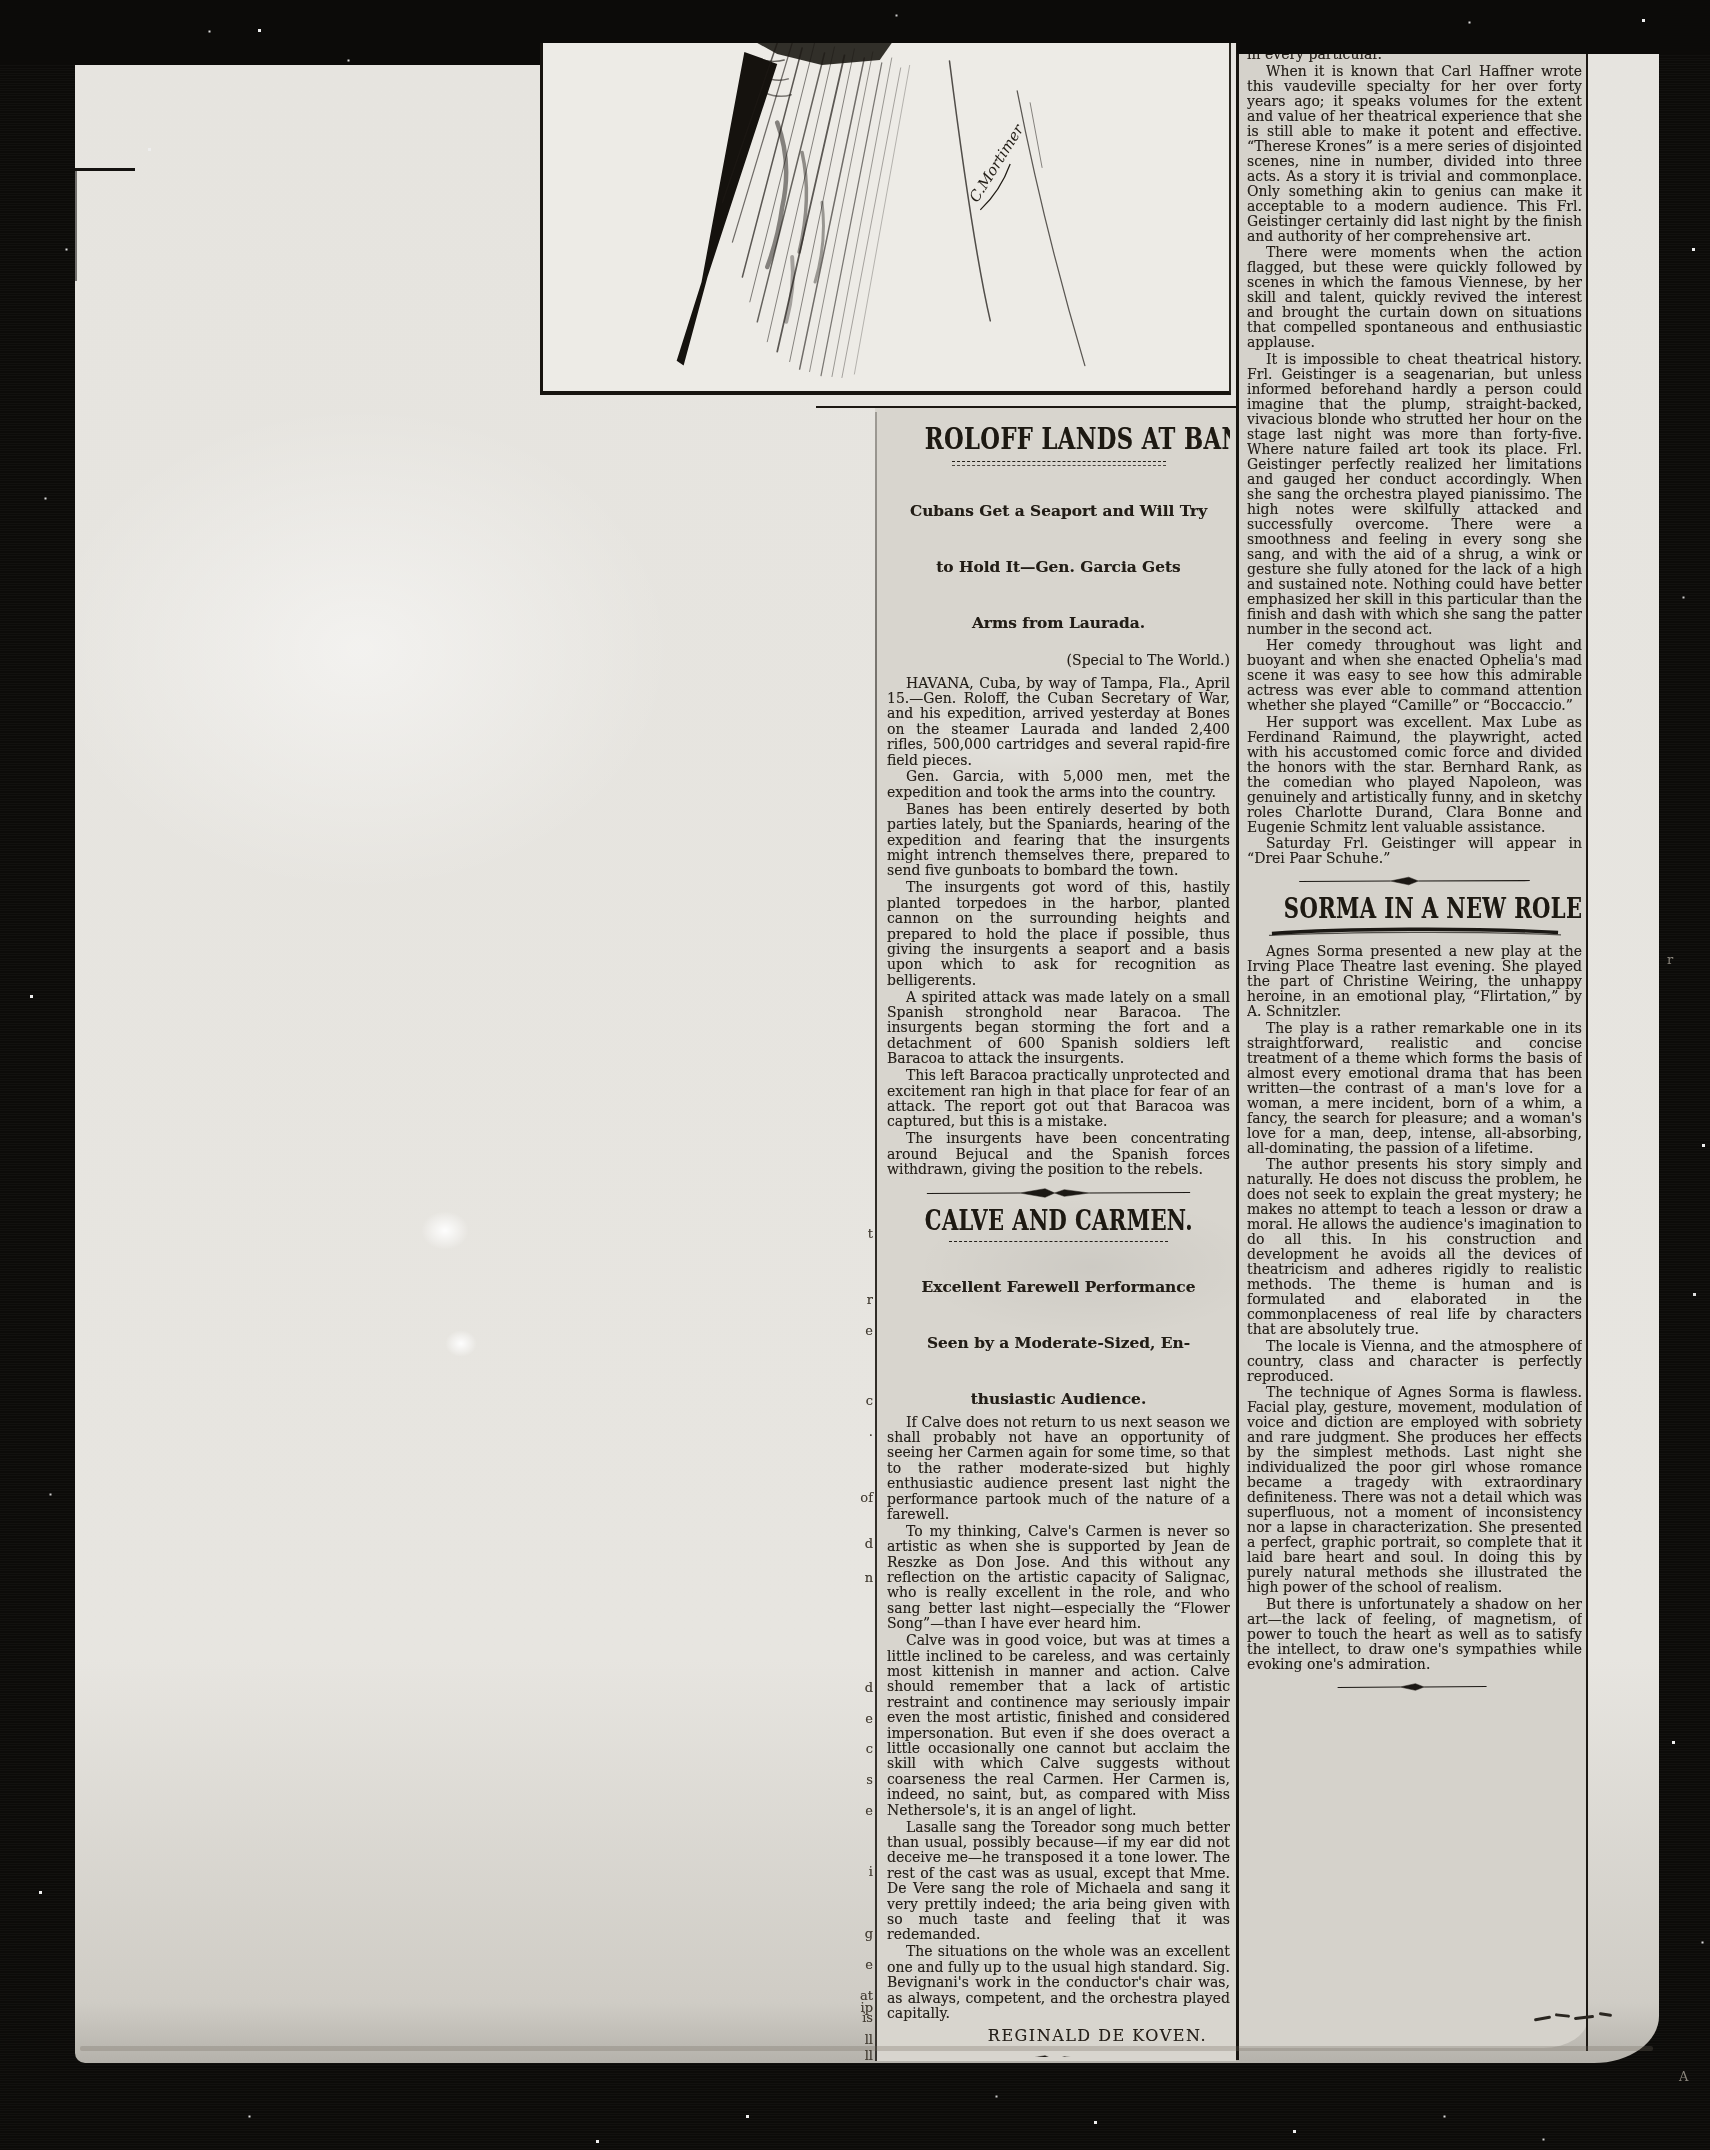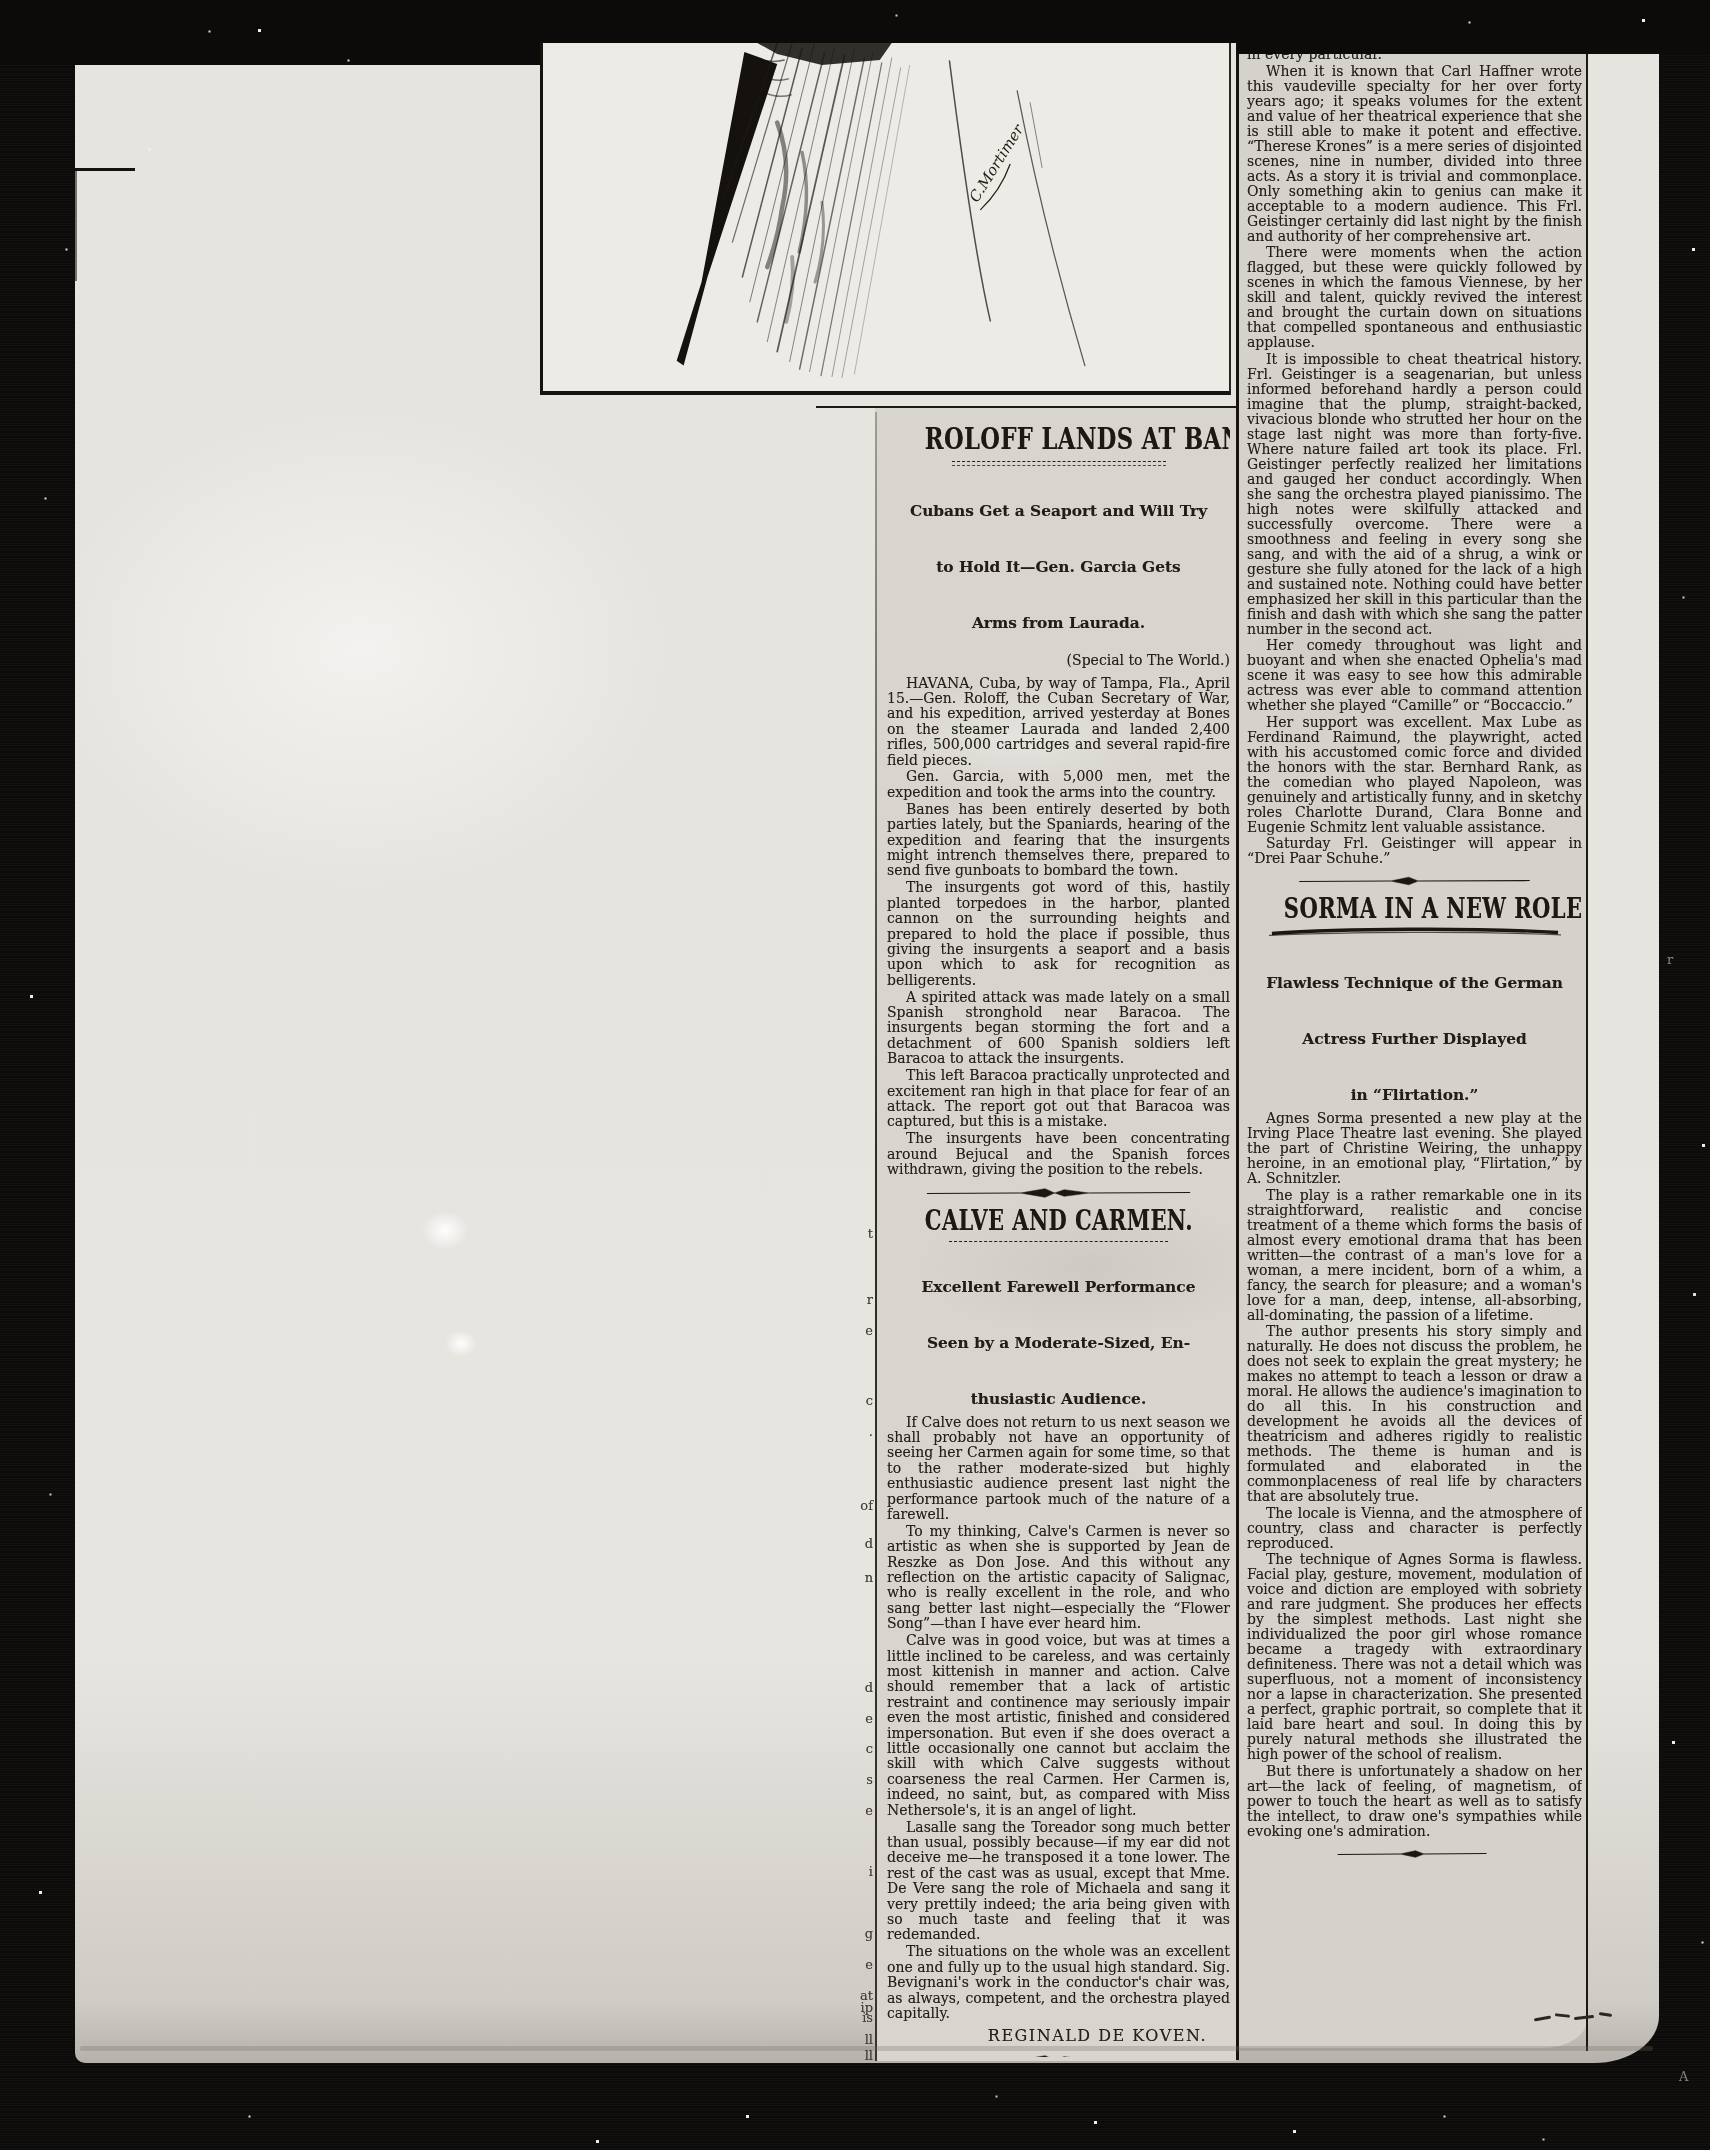--- a/index.html
+++ b/index.html
@@ -260,26 +260,20 @@
       <line x1="288" y1="14" x2="520" y2="13" stroke-width="2.5"></line>
     </g>
   </svg>
 
   <section>
     <div class="headline headline-md">SORMA IN A NEW ROLE.</div>
     <svg class="sorma-underline" viewBox="0 0 600 22">
       <path d="M8,14 C150,4 420,2 592,12" stroke="#1b1814" stroke-width="7" fill="none"></path>
       <path d="M2,18 C160,11 430,9 598,17" stroke="#1b1814" stroke-width="2.5" fill="none" opacity=".7"></path>
     </svg>
-    <div class="subhead-block">
-
-    <div class="subhead">Flawless Technique of the German</div>
-        <div class="subhead">Actress Further Displayed</div>
-        <div class="subhead">in “Flirtation.”</div>
-      </div>
     <div>
 
     <p class="para">Agnes Sorma presented a new play at the Irving Place Theatre last evening. She played the part of Christine Weiring, the unhappy heroine, in an emotional play, “Flirtation,” by A. Schnitzler.</p>
         <p class="para">The play is a rather remarkable one in its straightforward, realistic and concise treatment of a theme which forms the basis of almost every emotional drama that has been written—the contrast of a man's love for a woman, a mere incident, born of a whim, a fancy, the search for pleasure; and a woman's love for a man, deep, intense, all-absorbing, all-dominating, the passion of a lifetime.</p>
         <p class="para">The author presents his story simply and naturally. He does not discuss the problem, he does not seek to explain the great mystery; he makes no attempt to teach a lesson or draw a moral. He allows the audience's imagination to do all this. In his construction and development he avoids all the devices of theatricism and adheres rigidly to realistic methods. The theme is human and is formulated and elaborated in the commonplaceness of real life by characters that are absolutely true.</p>
         <p class="para">The locale is Vienna, and the atmosphere of country, class and character is perfectly reproduced.</p>
         <p class="para">The technique of Agnes Sorma is flawless. Facial play, gesture, movement, modulation of voice and diction are employed with sobriety and rare judgment. She produces her effects by the simplest methods. Last night she individualized the poor girl whose romance became a tragedy with extraordinary definiteness. There was not a detail which was superfluous, not a moment of inconsistency nor a lapse in characterization. She presented a perfect, graphic portrait, so complete that it laid bare heart and soul. In doing this by purely natural methods she illustrated the high power of the school of realism.</p>
         <p class="para">But there is unfortunately a shadow on her art—the lack of feeling, of magnetism, of power to touch the heart as well as to satisfy the intellect, to draw one's sympathies while evoking one's admiration.</p>
       </div>
     <svg class="flourish" viewBox="0 0 560 28">
@@ -292,21 +286,21 @@
   </section>
 </div>
 
 <div>
 
 <span class="frag" style="top: 1226px;">t</span>
     <span class="frag" style="top: 1292px;">r</span>
     <span class="frag" style="top: 1323px;">e</span>
     <span class="frag" style="top: 1393px;">c</span>
     <span class="frag" style="top: 1424px;">.</span>
-    <span class="frag" style="top: 1490px; margin-top: 8px;">of</span>
+    <span class="frag" style="top: 1490px;">of</span>
     <span class="frag" style="top: 1536px;">d</span>
     <span class="frag" style="top: 1570px;">n</span>
     <span class="frag" style="top: 1680px;">d</span>
     <span class="frag" style="top: 1711px;">e</span>
     <span class="frag" style="top: 1741px;">c</span>
     <span class="frag" style="top: 1772px;">s</span>
     <span class="frag" style="top: 1803px;">e</span>
     <span class="frag" style="top: 1864px;">i</span>
     <span class="frag" style="top: 1926px;">g</span>
     <span class="frag" style="top: 1957px;">e</span>

